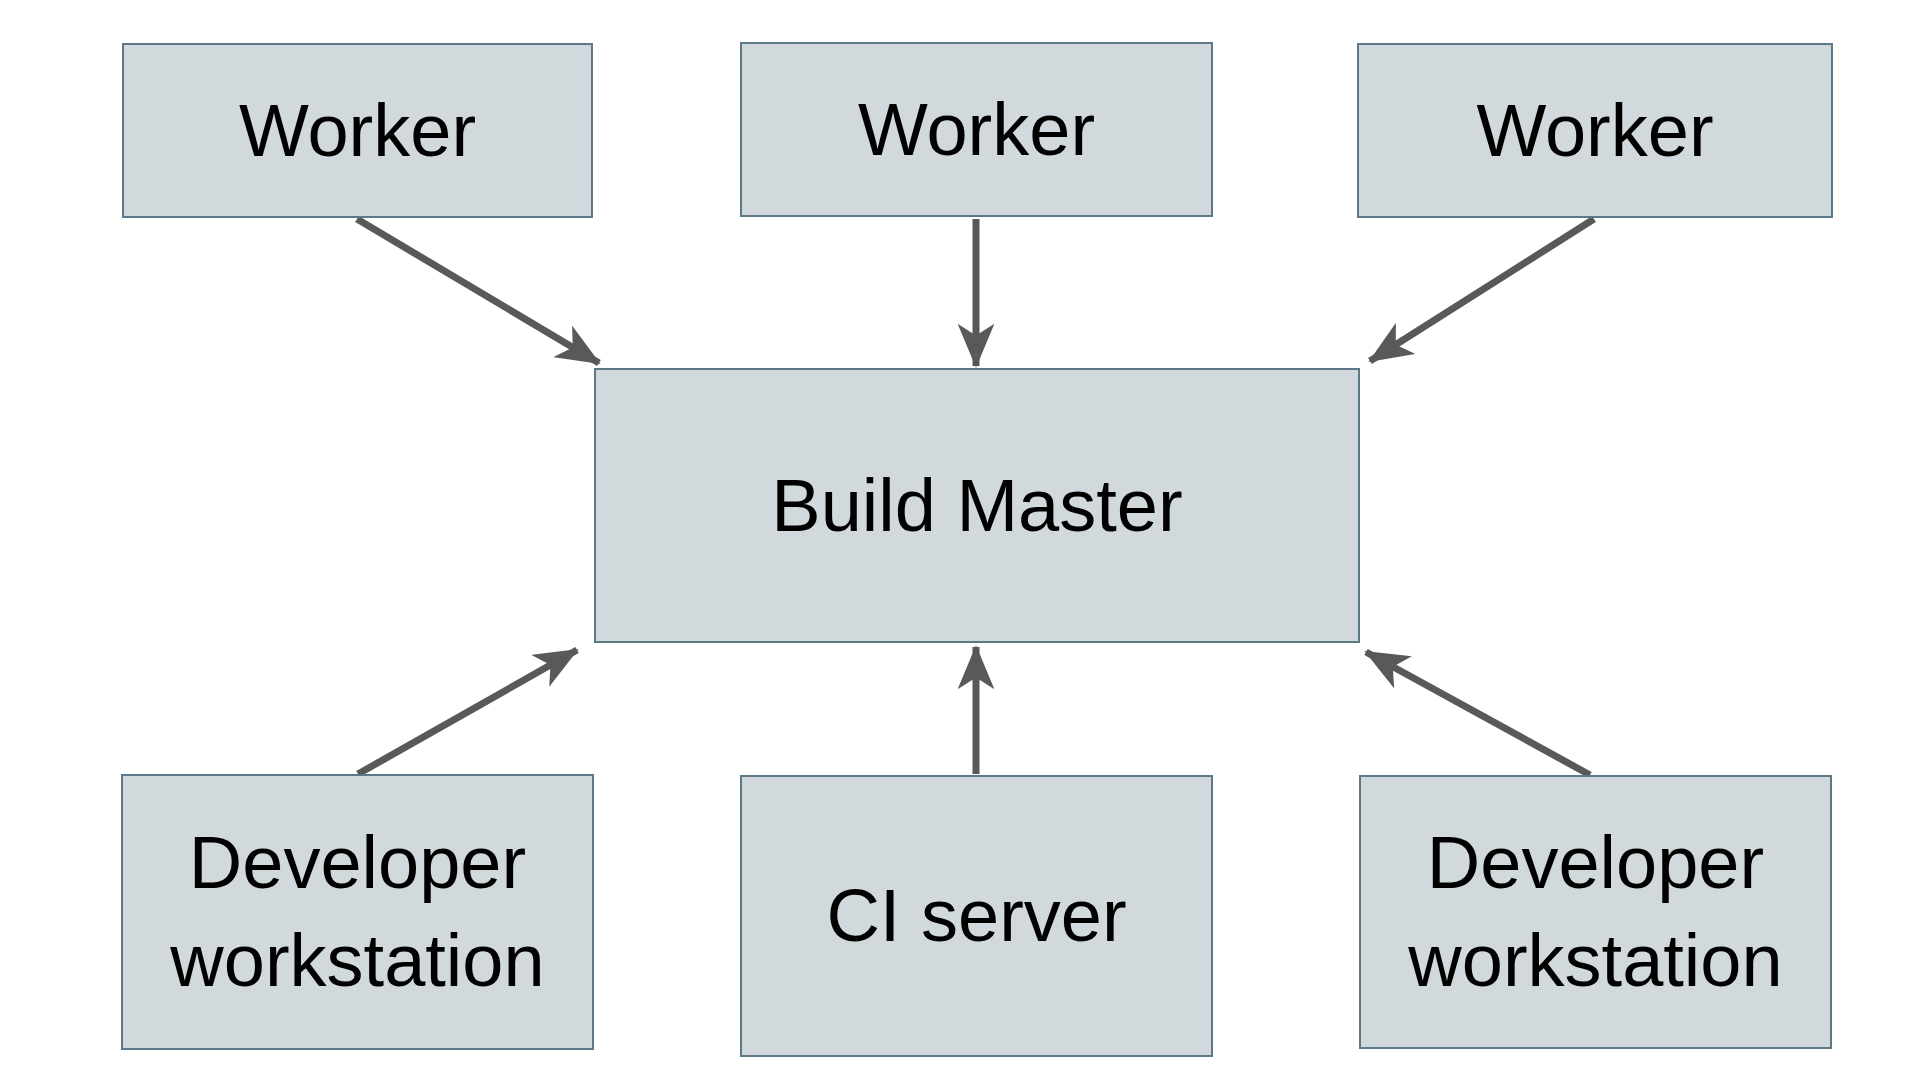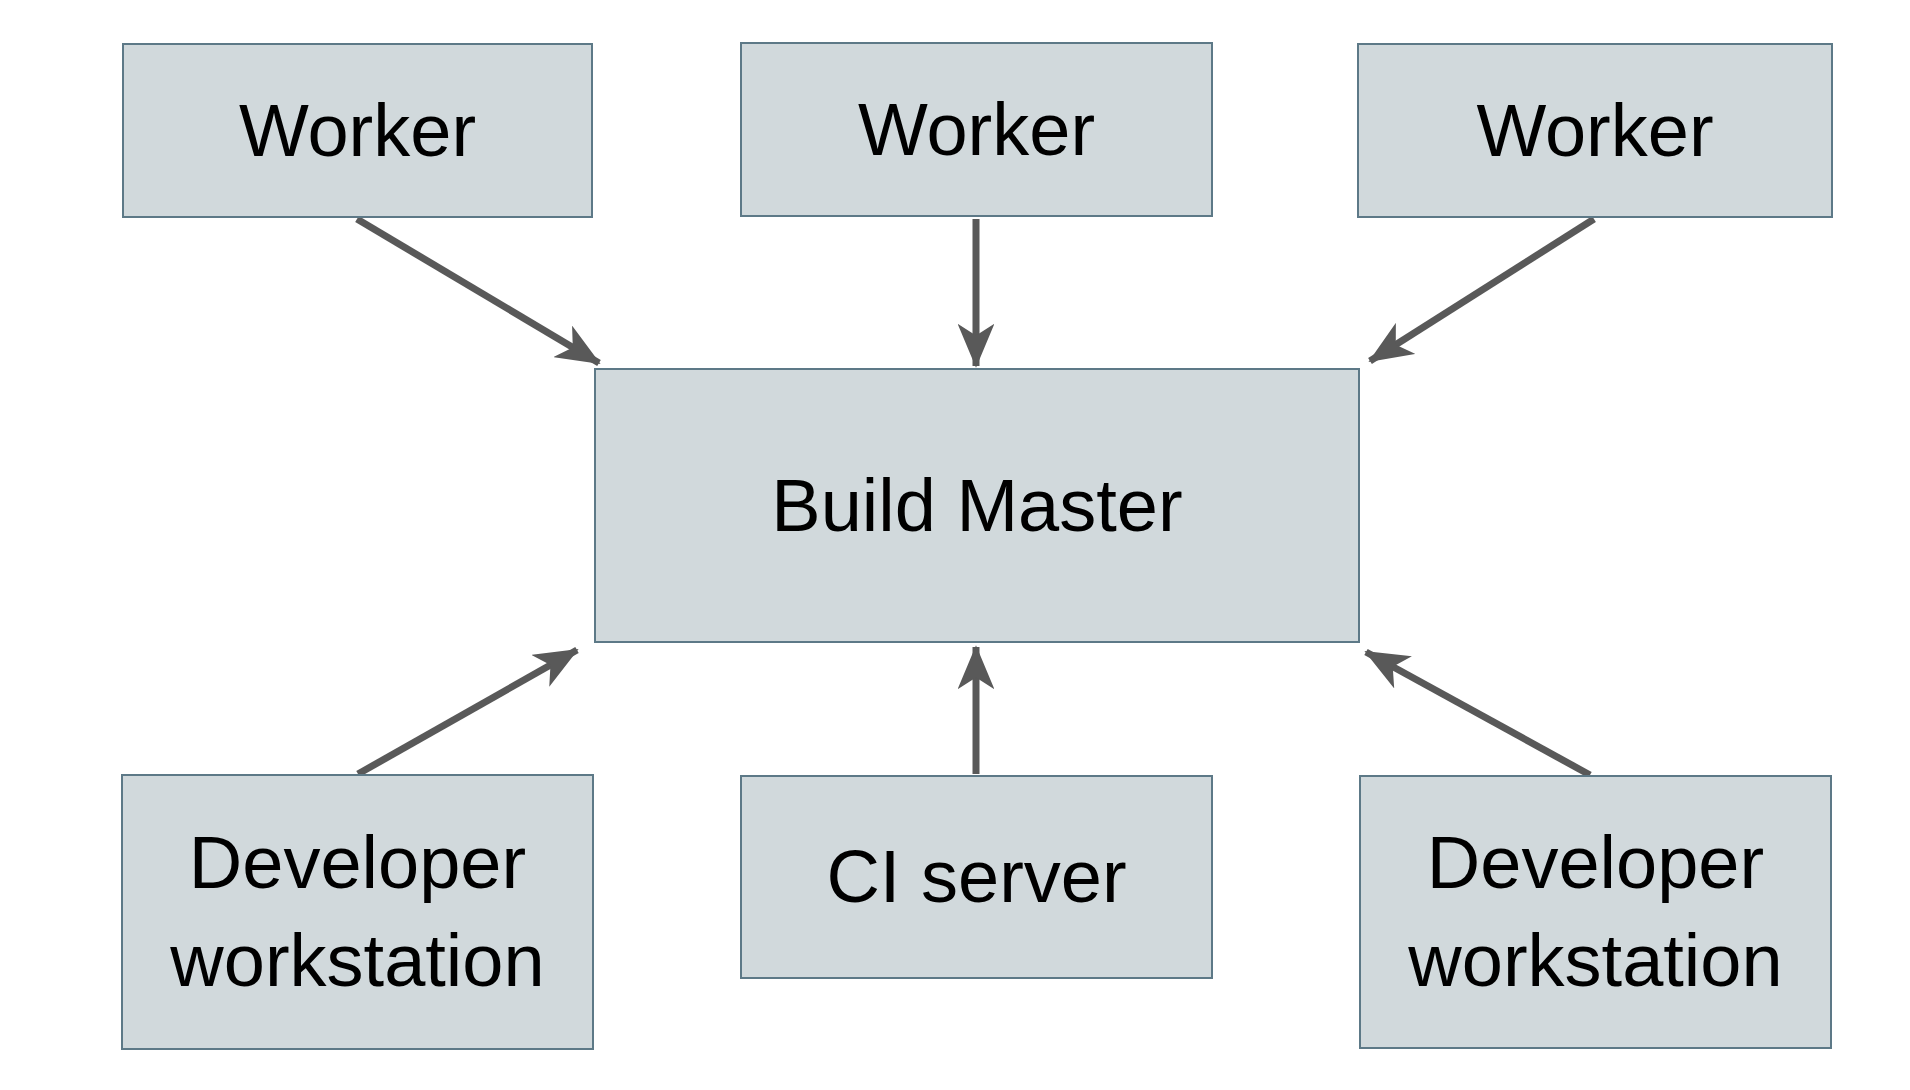--- a/index.html
+++ b/index.html
@@ -40,21 +40,21 @@
     color: var(--text-color);
     font-size: 74px;
     line-height: 1.32;
     padding: 0 26px;
   }
   .n-worker-tl   { left: 122px;  top: 43px;  width: 471px; height: 175px; }
   .n-worker-tc   { left: 740px;  top: 42px;  width: 473px; height: 175px; }
   .n-worker-tr   { left: 1357px; top: 43px;  width: 476px; height: 175px; }
   .n-build-master{ left: 594px;  top: 368px; width: 766px; height: 275px; justify-content: center; }
   .n-dev-left    { left: 121px;  top: 774px; width: 473px; height: 276px; }
-  .n-ci-server   { left: 740px;  top: 775px; width: 473px; height: 204px; }
+  .n-ci-server   { left: 740px;  top: 775px; width: 473px; height: 282px; }
   .n-dev-right   { left: 1359px; top: 775px; width: 473px; height: 274px; }
   .edge { stroke: var(--arrow-color); stroke-width: 7; }
   .edge-head { fill: var(--arrow-color); }
 </style>
 </head>
 <body style="background: rgb(255, 255, 255);">
 
 <div class="canvas">
 
   <svg class="arrow-layer" viewBox="0 0 1910 1090" xmlns="http://www.w3.org/2000/svg">

